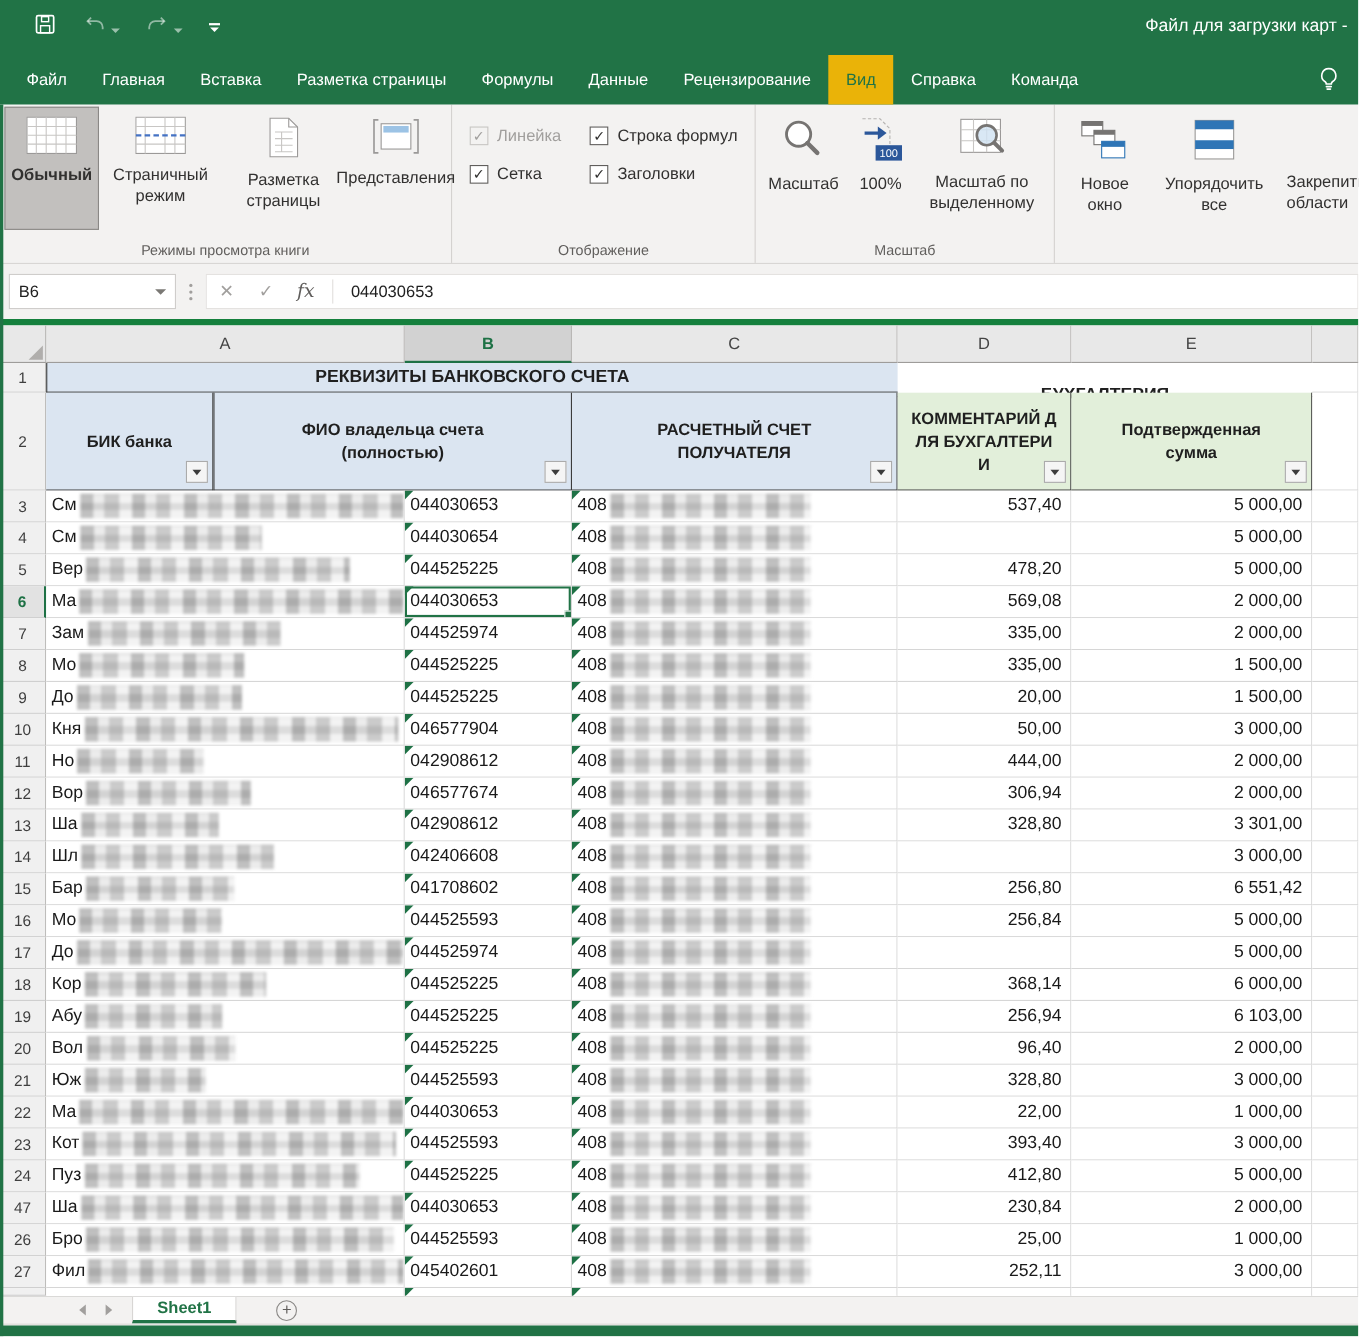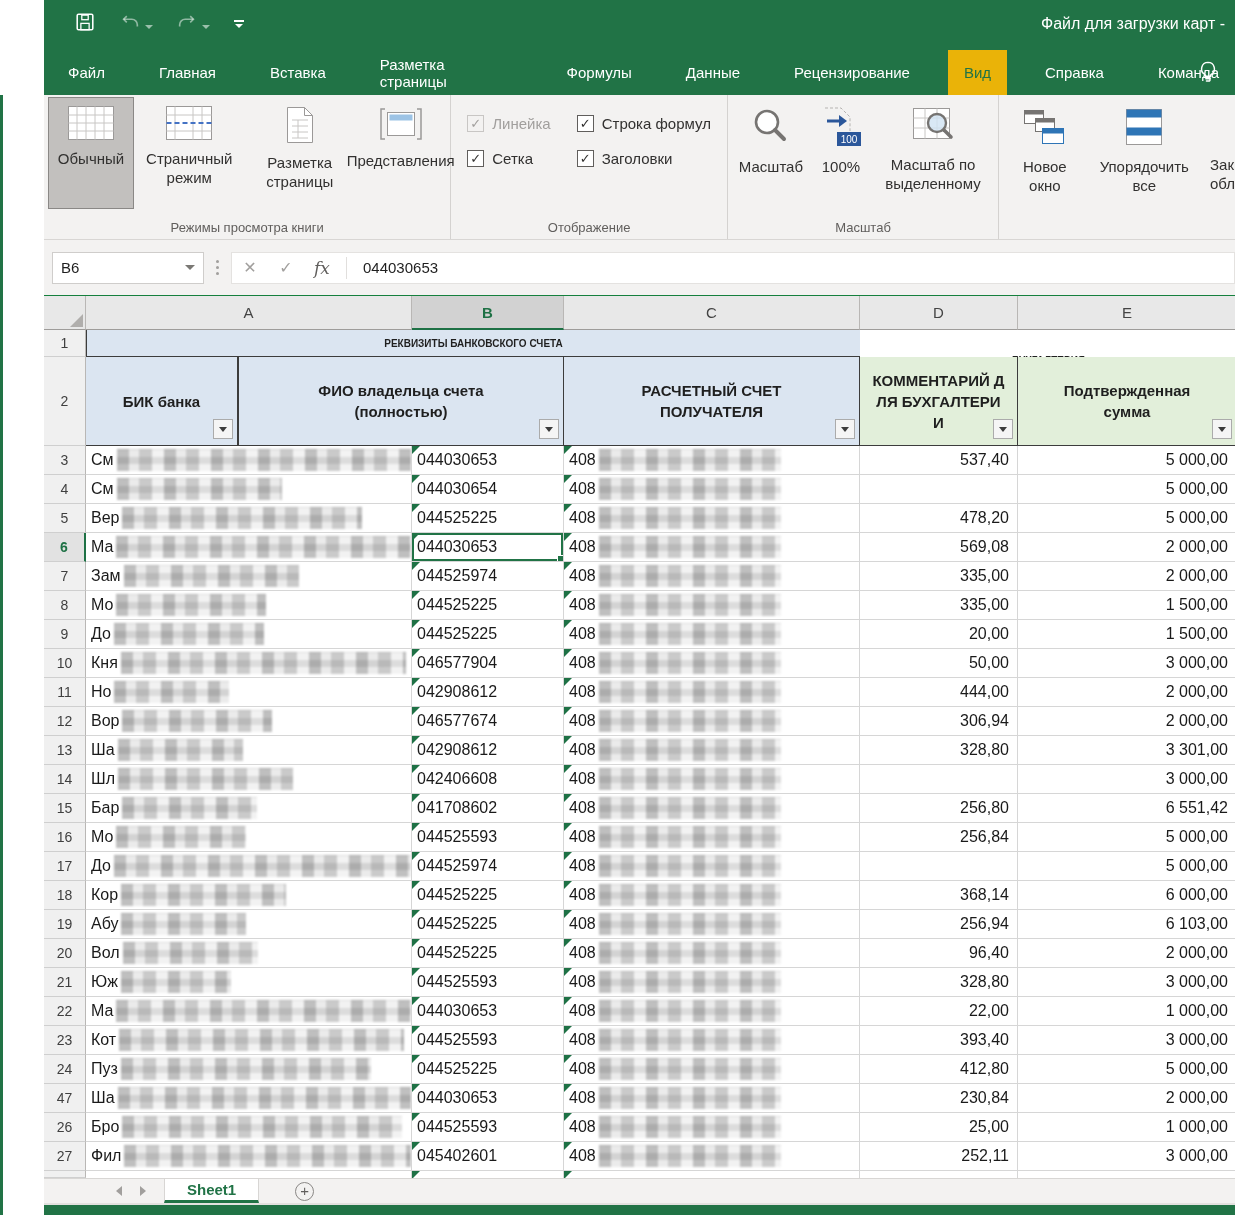--- a/index.html
+++ b/index.html
@@ -1,54 +1,54 @@
 <!DOCTYPE html>
 <html><head>
 <meta charset="utf-8">
 <style>
   * { box-sizing: border-box; margin:0; padding:0; }
   html,body { background:#fff; }
   body { font-family:"Liberation Sans", sans-serif; }
-  .app { position:relative; width:1235px; height:1215px; overflow:hidden; background:#fff;padding-left:44px; }
+  .app { position:relative; width:1235px; height:1215px; overflow:hidden; background:#fff; }
 
   
   .titlebar { height:50px; background:#217346; position:relative; }
   .qat { position:absolute; left:30px; top:11px; display:flex; align-items:center; gap:22px; }
   .qat .grp { display:flex; align-items:flex-end; gap:3px; }
   .caret-sm { width:0;height:0;border-left:4px solid transparent;border-right:4px solid transparent;border-top:4px solid rgba(255,255,255,.55); margin-bottom:8px;}
   .qat-more { display:flex; flex-direction:column; align-items:center; gap:2px; margin-left:2px;}
   .qat-more .bar { width:10px; height:2px; background:#fff; }
   .qat-more .caret-sm { margin:0; border-top-color:#fff; }
   .win-title { position:absolute; right:10px; top:15px; color:#fff; font-size:16px; white-space:nowrap; }
 
   
-  .tabbar { height:45px; background:#217346; display:flex; align-items:stretch; padding-left:8px; position:relative;gap:22px; }
+  .tabbar { height:45px; background:#217346; display:flex; align-items:stretch; padding-left:8px; position:relative; }
   .tab { color:#fff; font-size:15px; display:flex; align-items:center; padding:0 16px; cursor:default; }
   .tab.active { background:#eab308; color:#217346; }
   .bulb { position:absolute; right:16px; top:10px; }
 
   
   .ribbon { height:145px; background:#f3f2f1; display:flex; border-bottom:1px solid #d8d6d4; overflow:hidden; }
   .rgroup { display:flex; flex-direction:column; border-right:1px solid #d4d2d0; padding:2px 4px 0 4px; }
   .rgroup:last-child { border-right:none; }
   .rgroup-content { flex:1; display:flex; align-items:flex-start; }
   .rgroup-label { text-align:center; color:#605e5c; font-size:13px; padding:2px 0 4px 0; }
   .vbtn { display:flex; flex-direction:column; align-items:center; justify-content:flex-start; gap:6px; padding:8px 7px 4px 7px; min-width:86px; height:112px; border:1px solid transparent; }
   .vbtn .vlabel { font-size:15px; color:#323130; text-align:center; line-height:1.25; }
-  .vbtn.selected { background:#c2c0be; border-color:#8a8886; }
+  .vbtn.selected { background:#c2c0be; border-color:#8a8886;font-weight:bold; }
   .show-grid { display:grid; grid-template-columns:auto auto; gap:18px 26px; padding:18px 12px; }
   .cb { display:flex; align-items:center; gap:8px; font-size:15px; color:#323130; white-space:nowrap; }
   .cbbox { width:17px; height:17px; background:#fff; border:1px solid #605e5c; display:flex; align-items:center; justify-content:center; font-size:13px; color:#323130; }
   .cb.disabled { color:#a19f9d; }
   .cb.disabled .cbbox { background:#f3f2f1; border-color:#c8c6c4; color:#a19f9d; }
   .freeze-clip { width:120px; }
   .freeze-clip .vlabel { text-align:left; }
 
   
-  .fbar { height:56px; background:#f3f2f1; display:flex; align-items:center; padding:0 0 0 8px; border-bottom:1px solid #15803d; }
+  .fbar { height:56px; background:#f3f2f1; display:flex; align-items:center; padding:0 0 0 8px; border-bottom:6px solid #15803d; }
   .namebox { width:152px; height:32px; background:#fff; border:1px solid #cfcdcb; display:flex; align-items:center; padding:0 8px; font-size:15px; color:#1f1f1f; }
   .namebox .nb-caret { margin-left:auto; width:0;height:0;border-left:5px solid transparent;border-right:5px solid transparent;border-top:5px solid #7a7874; }
   .dots { display:flex; flex-direction:column; gap:3px; padding:0 12px; }
   .dots i { width:3px; height:3px; border-radius:50%; background:#a19f9d; }
   .fx-strip { flex:1; height:32px; background:#fff; border:1px solid #e4e2e0; display:flex; align-items:center; }
   .fbtn { width:36px; text-align:center; color:#a19f9d; font-size:16px; }
   .fbtn.fx { font-family:"DejaVu Serif", serif; font-style:italic; color:#605e5c; font-size:17px; }
   .fsep { width:1px; height:22px; background:#e1dfdd; margin:0 6px; }
   .fvalue { font-size:15px; color:#1f1f1f; padding-left:10px; }
 
@@ -57,21 +57,21 @@
   .gr { display:flex; }
   .colhead { height:34px; }
   .ch, .corner { background:#e8e8e8; border-right:1px solid #b9b7b5; border-bottom:1px solid #9e9c9a; color:#444; font-size:15px; display:flex; align-items:center; justify-content:center; }
   .corner { position:relative; }
   .corner .ctri { position:absolute; right:2px; bottom:2px; width:0; height:0; border-bottom:13px solid #b0aeac; border-left:13px solid transparent; }
   .ch.sel { background:#d2d2d2; color:#1e7145; border-bottom:2px solid #1e7145; font-weight:bold; }
   .w-rh{width:42px;flex:none;} .w-a{width:326px;flex:none;} .w-b{width:152px;flex:none;}
   .w-c{width:296px;flex:none;} .w-d{width:158px;flex:none;} .w-e{width:219px;flex:none;} .w-f{flex:1;}
   .rh { background:#f0f0f0; border-right:1px solid #b9b7b5; border-bottom:1px solid #cfcfcf; color:#3f3f3f; font-size:14px; display:flex; align-items:center; justify-content:center; }
   .banner { height:27px; }
-  .ban { font-weight:bold; font-size:10px; color:#1f1f1f; display:flex; align-items:center; justify-content:center; border-bottom:1px solid #3c3c3c; }
+  .ban { font-weight:bold; font-size:16px; color:#1f1f1f; display:flex; align-items:center; justify-content:center; border-bottom:1px solid #3c3c3c; }
   .ban.blue { background:#dbe5f1; border-left:1px solid #3c3c3c; }
   .ban.green { background:#e2efda; border-left:1px solid #3c3c3c; border-right:1px solid #3c3c3c;margin-top:30px; }
   .hdr2 { height:89px; }
   .hc { position:relative; background:#dbe5f1; border-right:1px solid #3c3c3c; border-bottom:1px solid #3c3c3c; font-weight:bold; font-size:15px; color:#1f1f1f; display:flex; align-items:center; justify-content:center; text-align:center; line-height:1.4; overflow:hidden; }
   .hc.first { border-left:1px solid #3c3c3c; }
   .hc.greenbg { background:#e2efda; }
   .hc .inner-a { max-width:232px; }
   .hc .inner-c { max-width:215px; }
   .hc .inner-d { max-width:134px; word-break:break-all; }
   .hc .inner-e { max-width:170px; }

